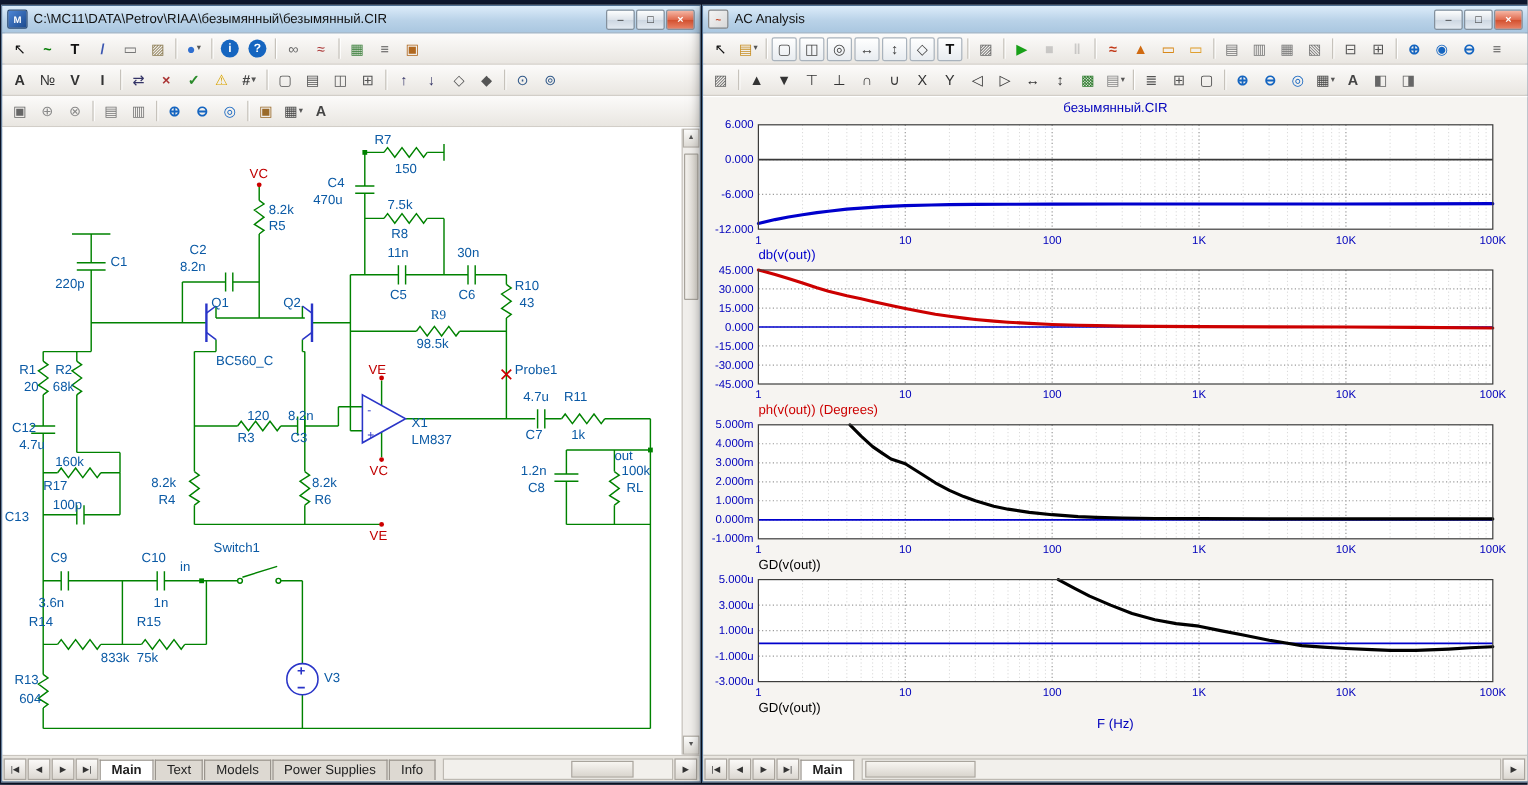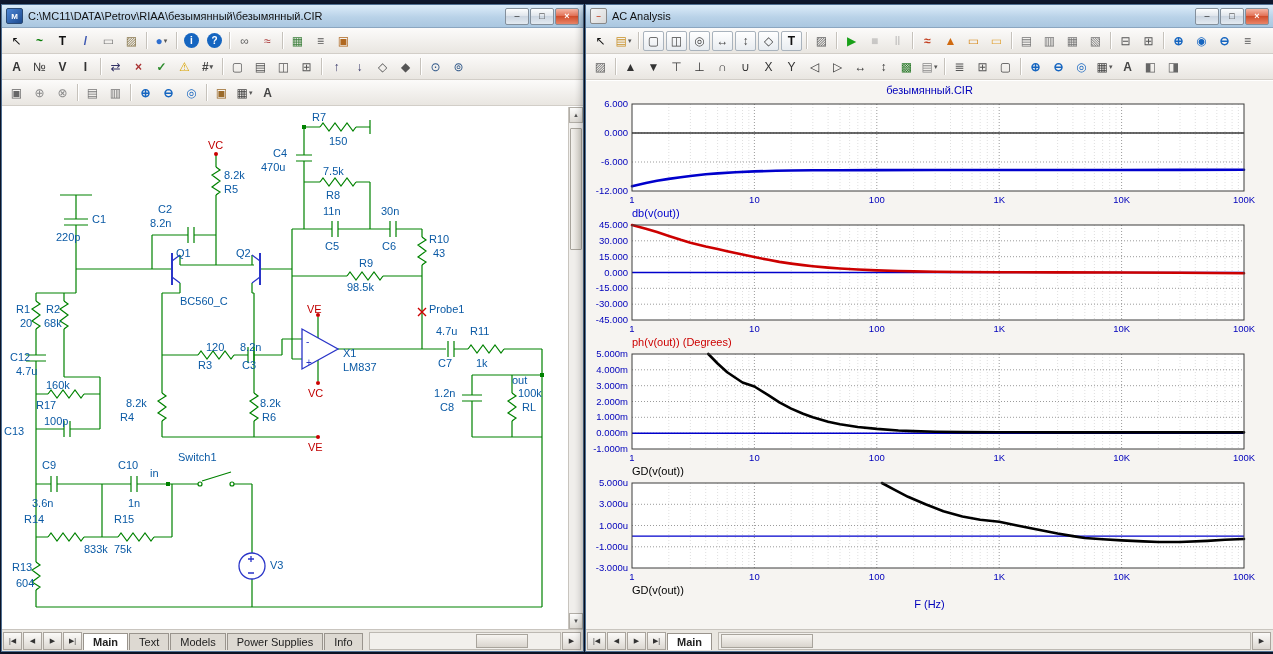--- a/index.html
+++ b/index.html
@@ -170,34 +170,34 @@
         <circle cx="316" cy="330" r="2" stroke="none"></circle>
       </g>
     </svg>
     <div id="schlabels">
         <span class="sl red" style="left: 206px; top: 32px;">VC</span>
         <span class="sl blue" style="left: 222px; top: 62px;">8.2k</span>
         <span class="sl blue" style="left: 222px; top: 76px;">R5</span>
         <span class="sl blue" style="left: 156px; top: 96px;">C2</span>
         <span class="sl blue" style="left: 148px; top: 110px;">8.2n</span>
         <span class="sl blue" style="left: 90px; top: 106px;">C1</span>
-        <span class="sl blue" style="left: 54px; top: 124px;">220p</span>
+        <span class="sl blue" style="left: 44px; top: 124px;">220p</span>
         <span class="sl blue" style="left: 310px; top: 4px;">R7</span>
         <span class="sl blue" style="left: 327px; top: 28px;">150</span>
         <span class="sl blue" style="left: 271px; top: 40px;">C4</span>
         <span class="sl blue" style="left: 259px; top: 54px;">470u</span>
         <span class="sl blue" style="left: 321px; top: 58px;">7.5k</span>
         <span class="sl blue" style="left: 324px; top: 82px;">R8</span>
         <span class="sl blue" style="left: 321px; top: 98px;">11n</span>
         <span class="sl blue" style="left: 323px; top: 133px;">C5</span>
         <span class="sl blue" style="left: 379px; top: 98px;">30n</span>
         <span class="sl blue" style="left: 380px; top: 133px;">C6</span>
         <span class="sl blue" style="left: 427px; top: 126px;">R10</span>
         <span class="sl blue" style="left: 431px; top: 140px;">43</span>
-        <span class="sl blue" style="left: 357px; top: 150px;">R9</span>
+        <span class="sl blue" style="left: 357px; top: 150px; font-family: Liberation Serif, serif;">R9</span>
         <span class="sl blue" style="left: 345px; top: 174px;">98.5k</span>
         <span class="sl blue" style="left: 174px; top: 140px;">Q1</span>
         <span class="sl blue" style="left: 234px; top: 140px;">Q2</span>
         <span class="sl blue" style="left: 178px; top: 188px;">BC560_C</span>
         <span class="sl blue" style="left: 14px; top: 196px;">R1</span>
         <span class="sl blue" style="left: 18px; top: 210px;">20</span>
         <span class="sl blue" style="left: 44px; top: 196px;">R2</span>
         <span class="sl blue" style="left: 42px; top: 210px;">68k</span>
         <span class="sl blue" style="left: 8px; top: 244px;">C12</span>
         <span class="sl blue" style="left: 14px; top: 258px;">4.7u</span>
@@ -207,21 +207,21 @@
         <span class="sl blue" style="left: 42px; top: 308px;">100p</span>
         <span class="sl red" style="left: 305px; top: 196px;">VE</span>
         <span class="sl blue" style="left: 341px; top: 240px;">X1</span>
         <span class="sl blue" style="left: 341px; top: 254px;">LM837</span>
         <span class="sl red" style="left: 306px; top: 280px;">VC</span>
         <span class="sl blue" style="left: 204px; top: 234px;">120</span>
         <span class="sl blue" style="left: 196px; top: 252px;">R3</span>
         <span class="sl blue" style="left: 238px; top: 234px;">8.2n</span>
         <span class="sl blue" style="left: 240px; top: 252px;">C3</span>
         <span class="sl blue" style="left: 124px; top: 290px;">8.2k</span>
-        <span class="sl blue" style="left: 118px; top: 304px;">R4</span>
+        <span class="sl blue" style="left: 130px; top: 304px;">R4</span>
         <span class="sl blue" style="left: 258px; top: 290px;">8.2k</span>
         <span class="sl blue" style="left: 260px; top: 304px;">R6</span>
         <span class="sl red" style="left: 306px; top: 334px;">VE</span>
         <span class="sl blue" style="left: 427px; top: 196px;">Probe1</span>
         <span class="sl blue" style="left: 434px; top: 218px;">4.7u</span>
         <span class="sl blue" style="left: 436px; top: 250px;">C7</span>
         <span class="sl blue" style="left: 468px; top: 218px;">R11</span>
         <span class="sl blue" style="left: 474px; top: 250px;">1k</span>
         <span class="sl blue" style="left: 510px; top: 267px;">out</span>
         <span class="sl blue" style="left: 432px; top: 280px;">1.2n</span>

